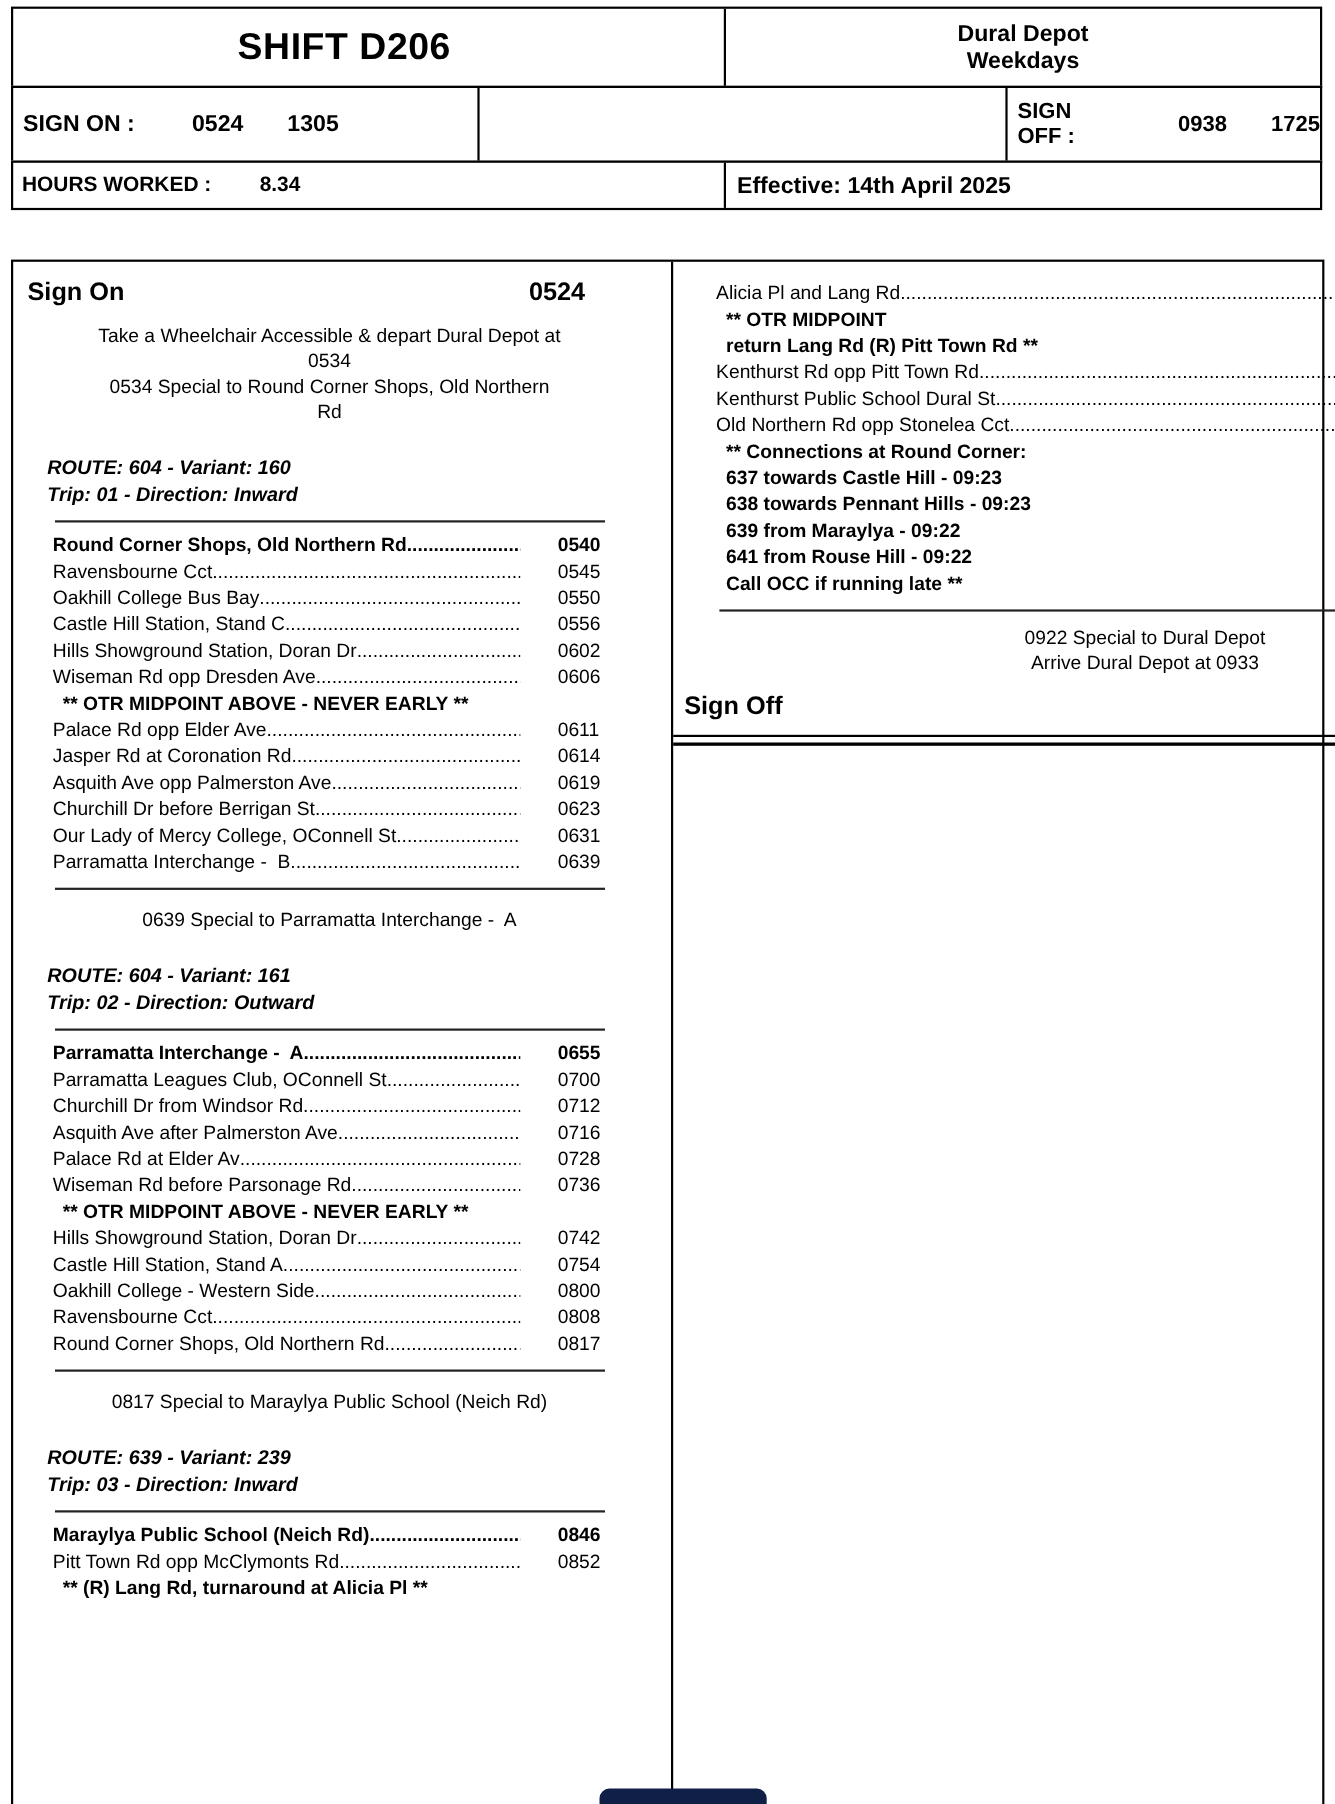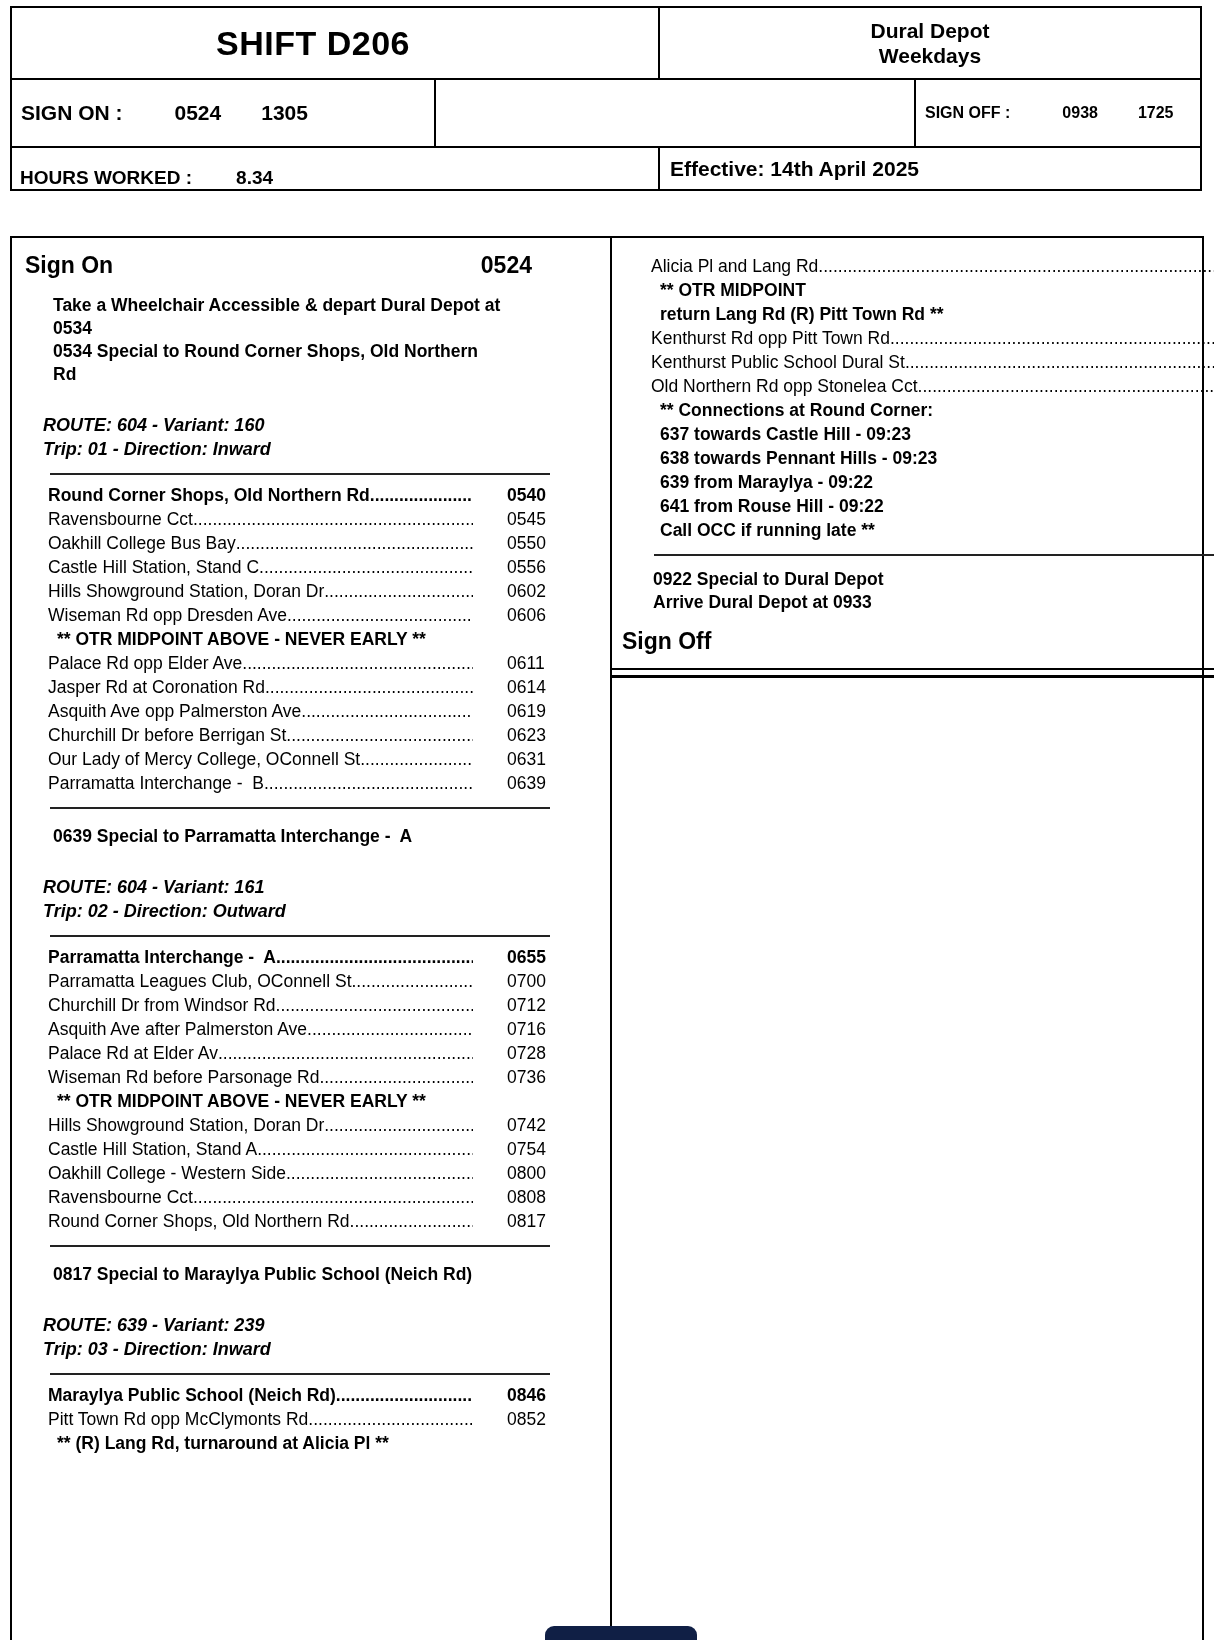--- a/index.html
+++ b/index.html
@@ -15,42 +15,42 @@
   .hcell { box-sizing:border-box; display:flex; align-items:center; }
   .hcell + .hcell { border-left:2px solid #000; }
 
   .hrow-1 { height:74px; }
   .cell-shift { width:602px; justify-content:center; font-size:34px; font-weight:bold; letter-spacing:0.5px; }
   .cell-depot { flex:1; flex-direction:column; justify-content:center; font-size:21px; font-weight:bold; line-height:25px; }
 
   .hrow-2 { height:70px; }
   .cell-signon  { width:378px; padding-left:9px;  font-size:21px; font-weight:bold;border-radius:26px; }
   .cell-mid     { width:436px; }
-  .cell-signoff { flex:1; padding-left:9px; font-size:16px; font-weight:bold; }
+  .cell-signoff { flex:1; padding-left:9px; font-size:20px; font-weight:bold; }
   .t1 { margin-left:52px; } .t2 { margin-left:40px; }
 
   .hrow-3 { height:45px; }
-  .cell-hours { width:602px; padding-left:8px; font-size:19px; font-weight:bold;align-items:flex-end; }
+  .cell-hours { width:602px; padding-left:8px; font-size:19px; font-weight:bold; }
   .hours-val { margin-left:44px; }
   .cell-effective { flex:1; padding-left:10px; font-size:21px; font-weight:bold; }
 
   
   #doc-body {
     position:absolute; left:10px; top:236px; width:1194px; height:1419px;
     border:2px solid #000; box-sizing:border-box; display:flex; background:#fff;
   }
   .col { box-sizing:border-box; }
   .col-left  { width:600px; border-right:2px solid #000; padding-top:12px; }
   .col-right { flex:1; padding-top:16px; }
 
   .section-header { display:flex; justify-content:space-between; font-weight:bold; font-size:23px; line-height:26px; }
   .col-left  .section-header { padding:0 78px 0 13px; margin-top:2px; }
   .col-right .section-header { padding:0 95px 0 10px; margin-top:14px; }
 
-  .note  { font-weight:bold; font-size:17.5px; line-height:23px; margin:16px 40px 0 41px; }
+  .note  { font-weight:normal; font-size:17.5px; line-height:23px; margin:16px 40px 0 17px;text-align:center; }
   .note-line { white-space:pre-wrap; }
   .route { font-weight:bold; font-style:italic; font-size:18px; line-height:23.5px; margin:28px 40px 0 31px; }
   .col-right .note { margin-top:12px; }
 
   .rule { height:0; border-top:2px solid #222; margin:12px 60px 8px 38px; }
   .col-right .rule { margin:12px 55px 8px 42px; }
 
   .stops { margin:4px 57px 0 36px; font-size:17.5px; }
   .col-right .stops { margin:0 55px 0 39px; }
   .stop-row { display:flex; line-height:24px; }

